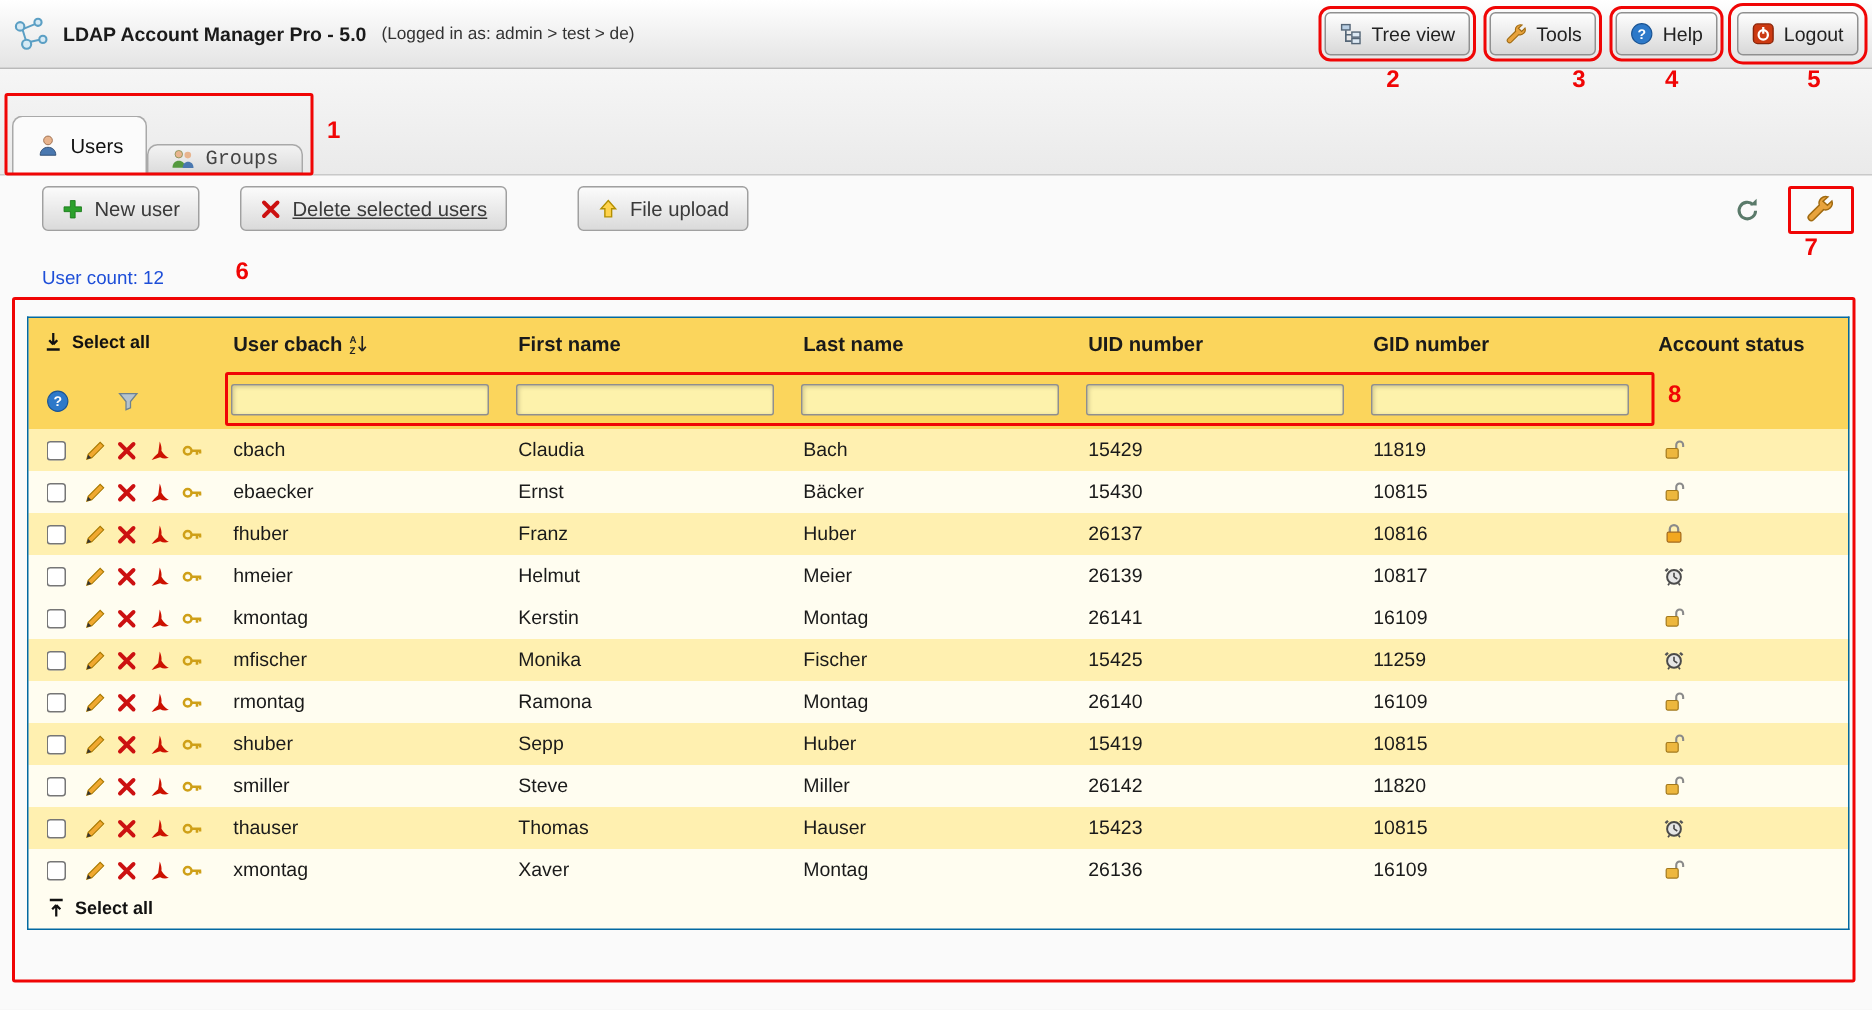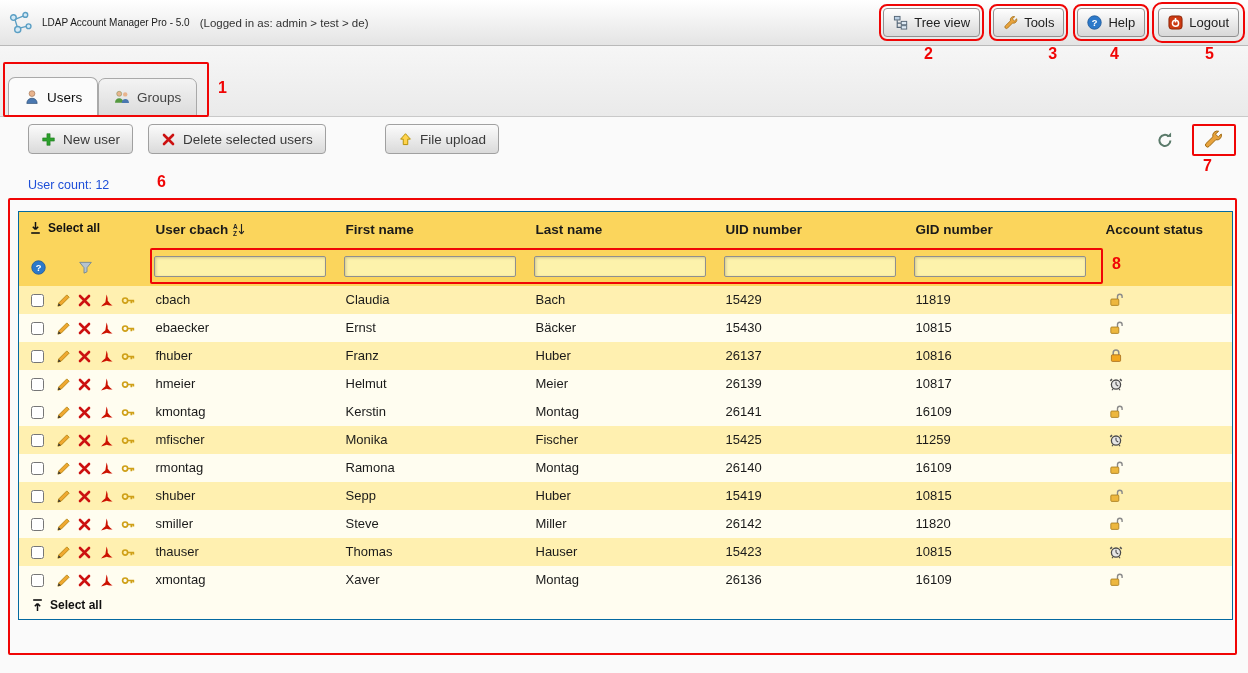--- a/index.html
+++ b/index.html
@@ -11,21 +11,21 @@
     font-size:13px; color:#222;
   }
   
   .app-header {
     position:absolute; top:0; left:0; width:100%; height:46px;
     background:linear-gradient(#ffffff,#e4e4e4);
     border-bottom:1px solid #b9b9b9;
     display:flex; align-items:center; padding:0 8px; z-index:2;
   }
   .logo { width:26px; height:26px; margin-right:8px; }
-  .app-title { font-weight:normal; font-size:10px; color:#1a1a1a; }
+  .app-title { font-weight:bold; font-size:13px; color:#1a1a1a; }
   .login-info { font-weight:normal; font-size:11.5px; color:#333; margin-left:10px; padding-top:1px; }
   .header-nav { position:absolute; right:9px; top:8px; display:flex; gap:13px; align-items:center;justify-content:space-between; }
   .hbtn {
     position:relative; height:29px; display:inline-flex; align-items:center; gap:6px;
     padding:0 9px; background:linear-gradient(#fefefe,#d8d8d8);
     border:1px solid #909090; border-radius:4px; font-size:13px; color:#222;
     font-family:"Liberation Sans", sans-serif; cursor:pointer; overflow:visible;
   }
   .hic { width:15px; height:15px; }
   .red-outline { outline:2px solid #f00505; outline-offset:2px; }
@@ -38,31 +38,31 @@
     background:linear-gradient(#f6f6f6,#eaeaea);
     border-bottom:1px solid #c9c9c9; z-index:1;
   }
   .content-bg { position:absolute; top:117px; left:0; width:100%; height:556px; background:#fafafa; z-index:0; }
   .tab {
     position:absolute; display:flex; align-items:center; gap:7px;
     padding:0 15px; border:1px solid #a9a9a9; border-radius:7px 7px 0 0;
     font-size:13.5px; cursor:pointer; z-index:2;
   }
   .tab-users { left:8px; bottom:-1px; height:40px; background:#fbfbfb; border-bottom:1px solid #fbfbfb; color:#111; }
-  .tab-groups { left:98px; bottom:0; height:38px; background:linear-gradient(#f3f3f3,#dcdcdc); color:#444; }
+  .tab-groups { left:98px; bottom:0; height:20px; background:linear-gradient(#f3f3f3,#dcdcdc); color:#444;font-family:Liberation Mono, monospace; }
   .tic { width:16px; height:16px; }
   
   .btn {
     position:absolute; top:124px; height:30px; display:inline-flex; align-items:center; gap:7px;
     padding:0 12px; background:linear-gradient(#fbfbfb,#dadada);
     border:1px solid #a0a0a0; border-radius:4px; font-size:13.5px; color:#3a3a3a;
     font-family:"Liberation Sans", sans-serif; cursor:pointer; z-index:2;
   }
   #btn-new { left:28px; }
-  #btn-del { left:148px; }
+  #btn-del { left:160px;text-decoration:underline; }
   #btn-upload { left:385px; }
   .bic { width:15px; height:15px; }
   .icon-btn { position:absolute; z-index:2; cursor:pointer; }
   #refresh { left:1156px; top:131px; width:18px; height:18px; }
   #wrench  { left:1203px; top:129px; width:20px; height:20px; }
   .user-count { position:absolute; left:28px; top:178px; font-size:12.5px; color:#1d4ed8; z-index:2; }
   
   .table-wrap { position:absolute; left:18px; top:211px; z-index:2; }
   table { width:1214px; border-collapse:collapse; table-layout:fixed; border:1px solid #0369a1; font-size:13px; color:#1a1a1a; }
   tr.header-row th { background:#fbd55c; height:36px; text-align:left; padding:0 0 0 10px; font-size:13.5px; }

